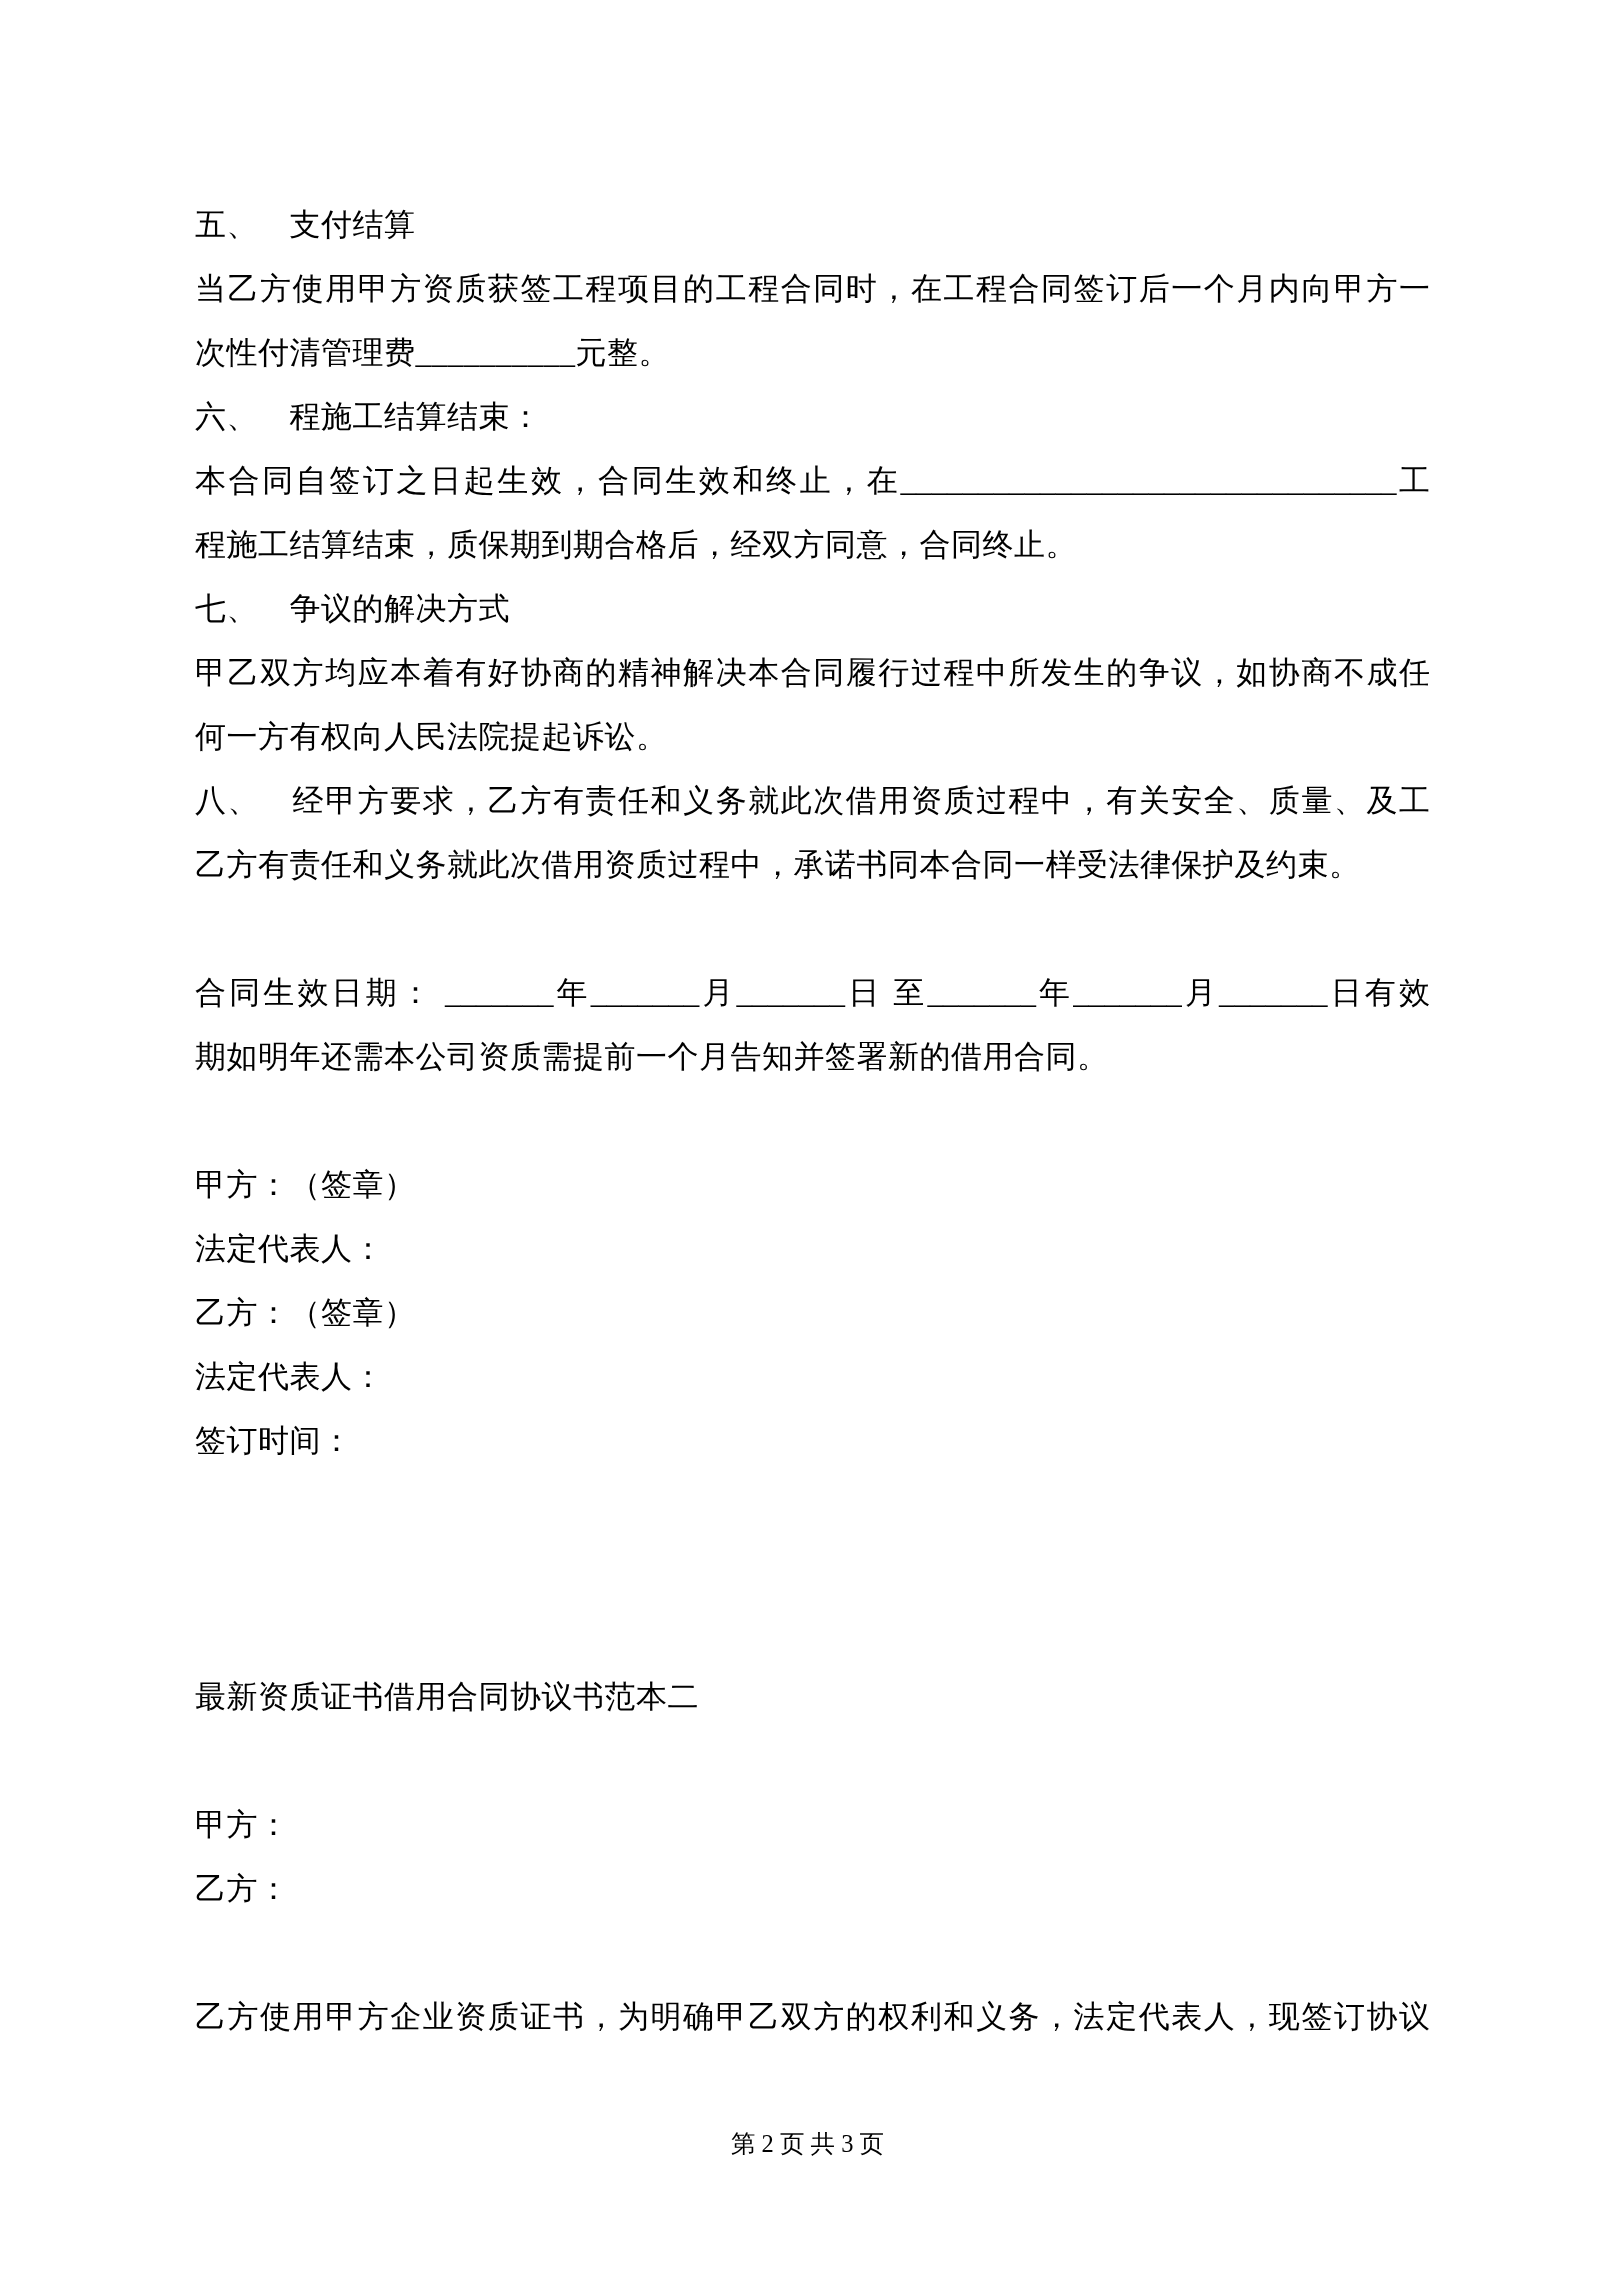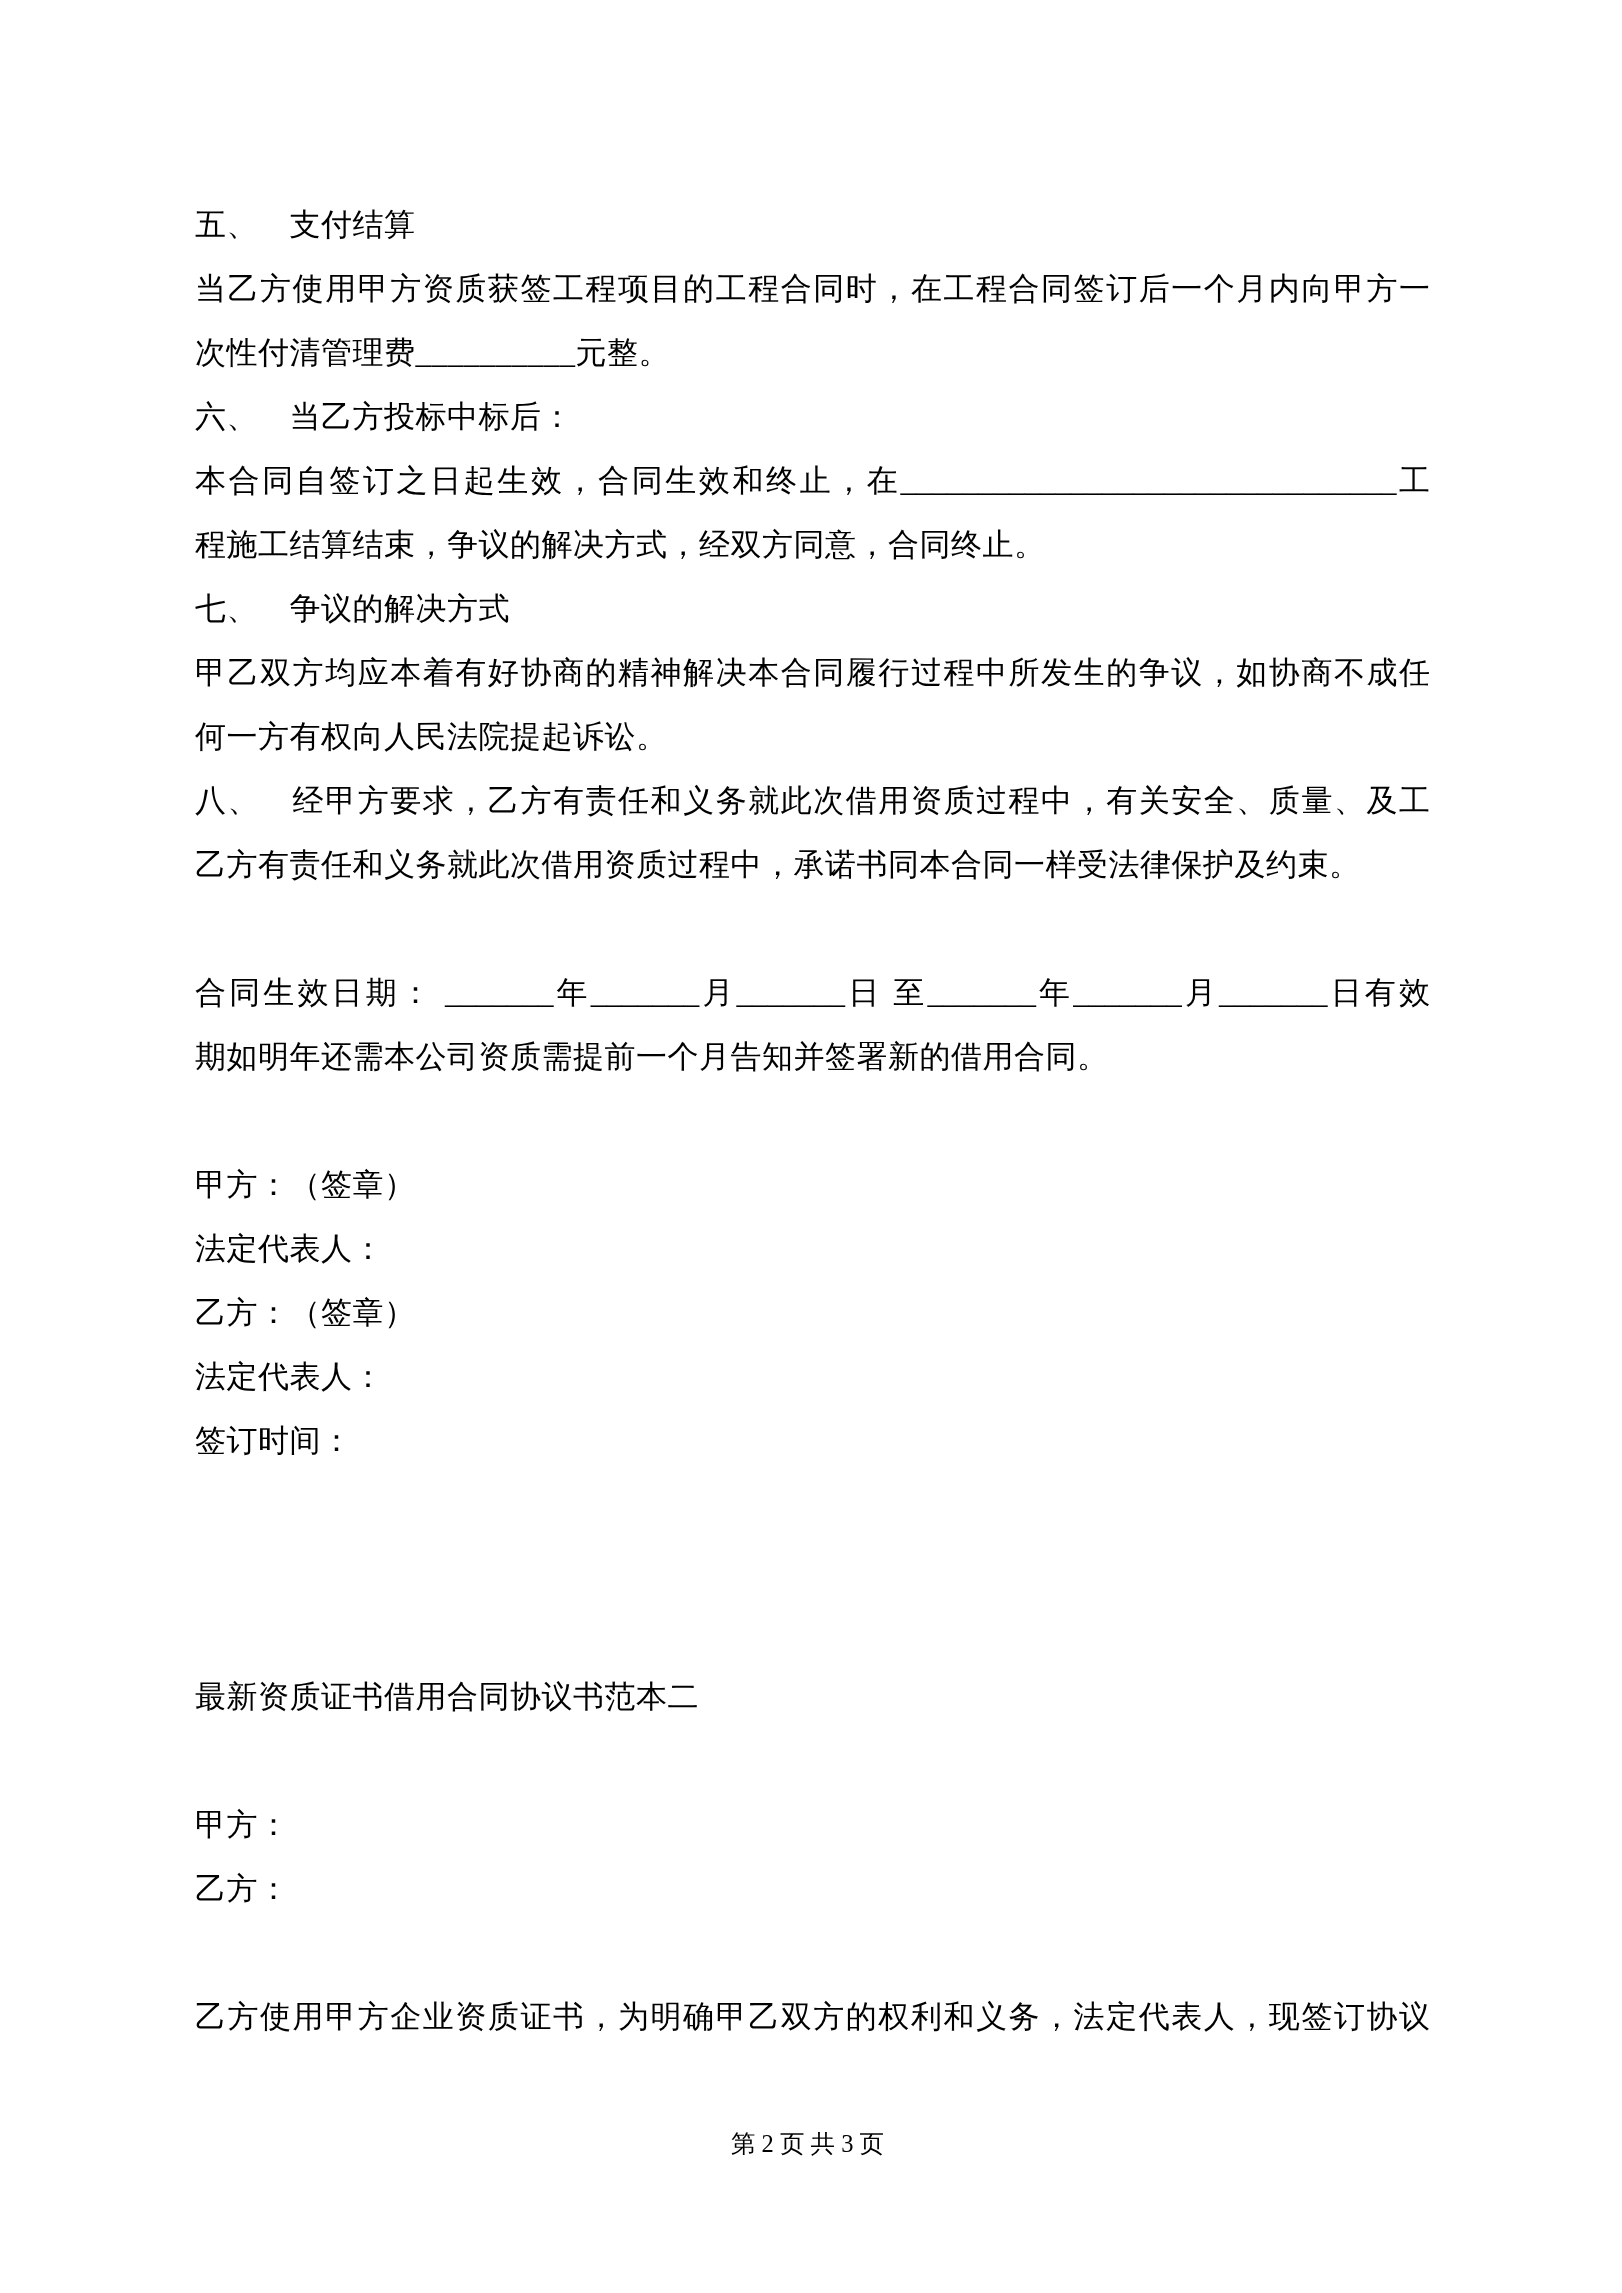--- a/index.html
+++ b/index.html
@@ -50,23 +50,23 @@
   }
 </style>
 </head>
 <body>
 
 <div class="page">
   <div class="doc-body" id="doc-body">
       <div class="line heading">五、　支付结算</div>
       <div class="line body fill">当乙方使用甲方资质获签工程项目的工程合同时，在工程合同签订后一个月内向甲方一</div>
       <div class="line body">次性付清管理费__________元整。</div>
-      <div class="line heading">六、　当乙方投标中标后：</div>
+      <div class="line heading">六、　程施工结算结束：</div>
       <div class="line body fill">本合同自签订之日起生效，合同生效和终止，在________________________________工</div>
-      <div class="line body">程施工结算结束，争议的解决方式，经双方同意，合同终止。</div>
+      <div class="line body">程施工结算结束，质保期到期合格后，经双方同意，合同终止。</div>
       <div class="line heading">七、　争议的解决方式</div>
       <div class="line body fill">甲乙双方均应本着有好协商的精神解决本合同履行过程中所发生的争议，如协商不成任</div>
       <div class="line body">何一方有权向人民法院提起诉讼。</div>
       <div class="line body fill">八、　经甲方要求，乙方有责任和义务就此次借用资质过程中，有关安全、质量、及工</div>
       <div class="line body">乙方有责任和义务就此次借用资质过程中，承诺书同本合同一样受法律保护及约束。</div>
       <div class="line blank"></div>
       <div class="line body fill">合同生效日期： _______年_______月_______日 至_______年_______月_______日有效</div>
       <div class="line body">期如明年还需本公司资质需提前一个月告知并签署新的借用合同。</div>
       <div class="line blank"></div>
       <div class="line body">甲方：（签章）</div>

